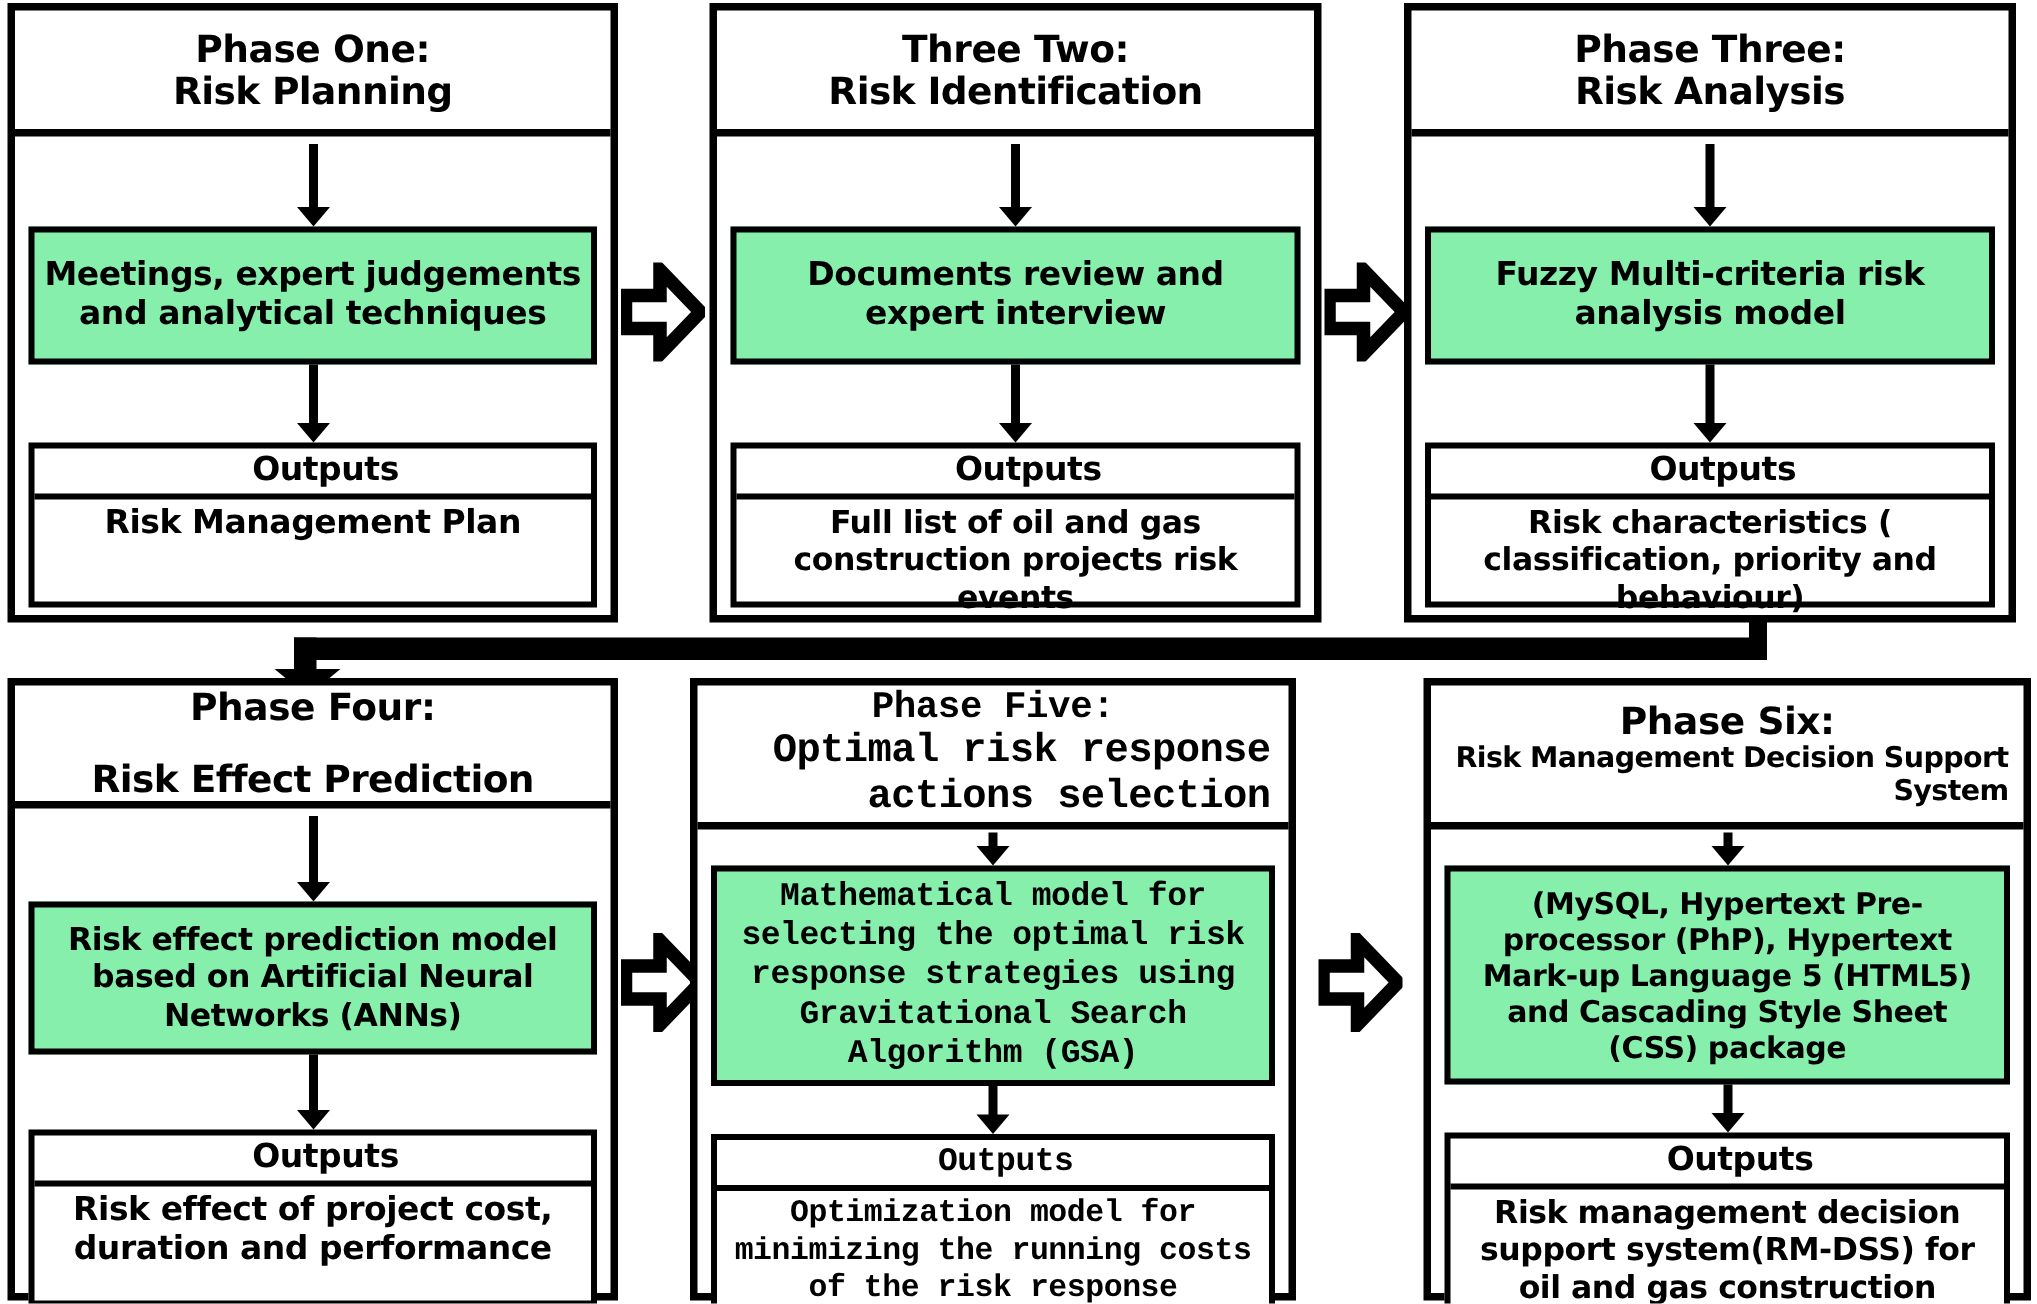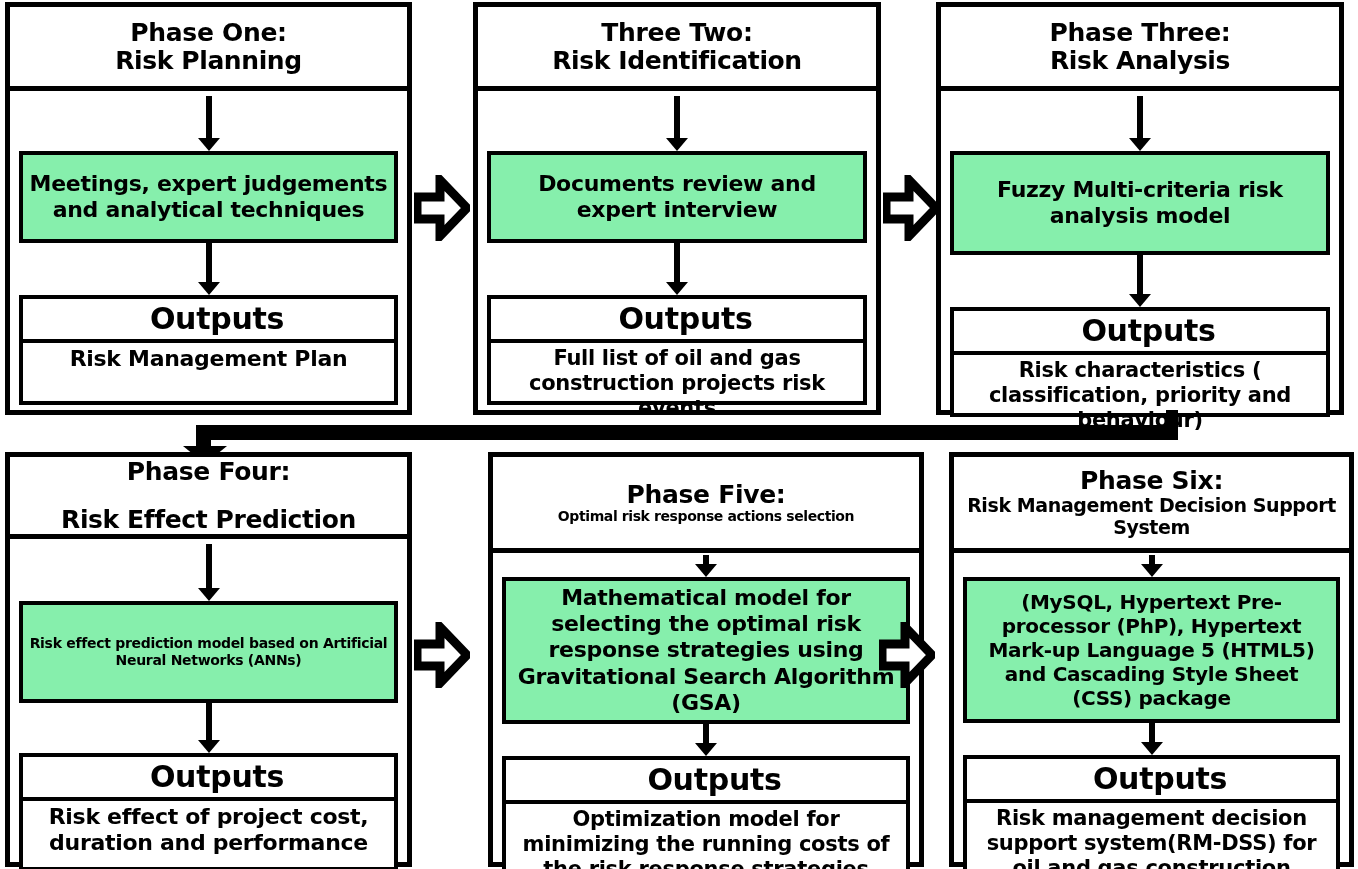--- a/index.html
+++ b/index.html
@@ -27,42 +27,42 @@
     box-sizing: border-box;
     border: 5px solid #000;
     background: #fff;
     display: flex;
     flex-direction: column;
   }
 
   .phase-header {
     box-sizing: border-box;
     border-bottom: 5px solid #000;
-    text-align: center;
+    text-align: right;
     display: flex;
     flex-direction: column;
     align-items: center;
     justify-content: center;
     padding: 2px 4px;
     flex: none;
   }
   .phase-title-main {
     font-weight: bold;
     font-size: 25px;
     line-height: 1.12;
     letter-spacing: -0.3px;
     white-space: nowrap;
   }
   .phase-title-sub {
     font-weight: bold;
     line-height: 1.12;
     letter-spacing: -0.4px;
   }
   .sub-lg { font-size: 25px; white-space: nowrap; }
-  .sub-md { font-size: 14px; }
+  .sub-md { font-size: 27px; }
   .sub-sm { font-size: 19px; }
 
   .phase-body {
     position: relative;
     box-sizing: border-box;
     flex: 1 1 auto;
     display: flex;
     flex-direction: column;
     align-items: stretch;
     padding: 0 9px;
@@ -80,38 +80,38 @@
     justify-content: center;
     flex: none;
   }
   .inner-text {
     font-weight: bold;
     line-height: 1.2;
     letter-spacing: -0.3px;
     padding: 3px 6px;
   }
   .t-20 { font-size: 20px; }
-  .t-21 { font-size: 14px; }
+  .t-21 { font-size: 21px; }
   .t-22 { font-size: 22px; }
 
   
   .outputs-box {
     box-sizing: border-box;
     border: 4px solid #000;
     background: #fff;
     display: flex;
     flex-direction: column;
     flex: none;
   }
   .outputs-head {
     box-sizing: border-box;
     border-bottom: 4px solid #000;
     text-align: center;
     font-weight: bold;
-    font-size: 30px;
+    font-size: 22px;
     letter-spacing: -0.3px;
     padding: 2px 0 3px 17px;
     flex: none;
   }
   .outputs-body {
     box-sizing: border-box;
     flex: 1 1 auto;
     text-align: center;
     font-weight: bold;
     line-height: 1.2;
@@ -233,21 +233,21 @@
   <div class="phase" style="left:936px; top:2px; width:408px; height:413px;">
     <div class="phase-header" style="height:84px;">
       <div class="phase-title-main">Phase Three:</div>
       <div class="phase-title-sub sub-lg">Risk Analysis</div>
     </div>
     <div class="phase-body">
       <div class="v-arrow" style="height:55px; margin-top:5px;">
         <div class="shaft"></div>
           <div class="head"></div>
       </div>
-      <div class="inner-box" style="height:104px;">
+      <div class="inner-box" style="height:92px;">
         <div class="inner-text t-22">Fuzzy Multi-criteria risk analysis model</div>
       </div>
       <div class="v-arrow" style="height:52px;">
         <div class="shaft"></div>
           <div class="head"></div>
       </div>
       <div class="outputs-box" style="height:110px;">
         <div class="outputs-head">Outputs</div>
         <div class="outputs-body" style="font-size:21px;">Risk characteristics ( classification, priority and behaviour)</div>
       </div>
@@ -290,21 +290,21 @@
       </div>
     </div>
   </div>
 
   <div class="block-arrow" style="left:414px; top:622px;">
     <svg width="56" height="66" viewBox="0 0 56 66">
       <polygon points="3,22 26,22 26,5 53,33 26,61 26,44 3,44" fill="#ffffff" stroke="#000000" stroke-width="9" stroke-linejoin="miter"></polygon>
     </svg>
   </div>
 
-  <div class="phase" style="left:488px; top:452px; width:436px; height:415px;">
+  <div class="phase" style="left:460px; top:452px; width:404px; height:415px;font-family:Liberation Mono, monospace;">
     <div class="phase-header" style="height:96px;">
       <div class="phase-title-main">Phase Five:</div>
       <div class="phase-title-sub sub-md" style="padding:0 8px;">Optimal risk response actions selection</div>
     </div>
     <div class="phase-body">
       <div class="v-arrow" style="height:22px; margin-top:2px;">
         <div class="shaft"></div>
           <div class="head"></div>
       </div>
       <div class="inner-box" style="height:147px;">

